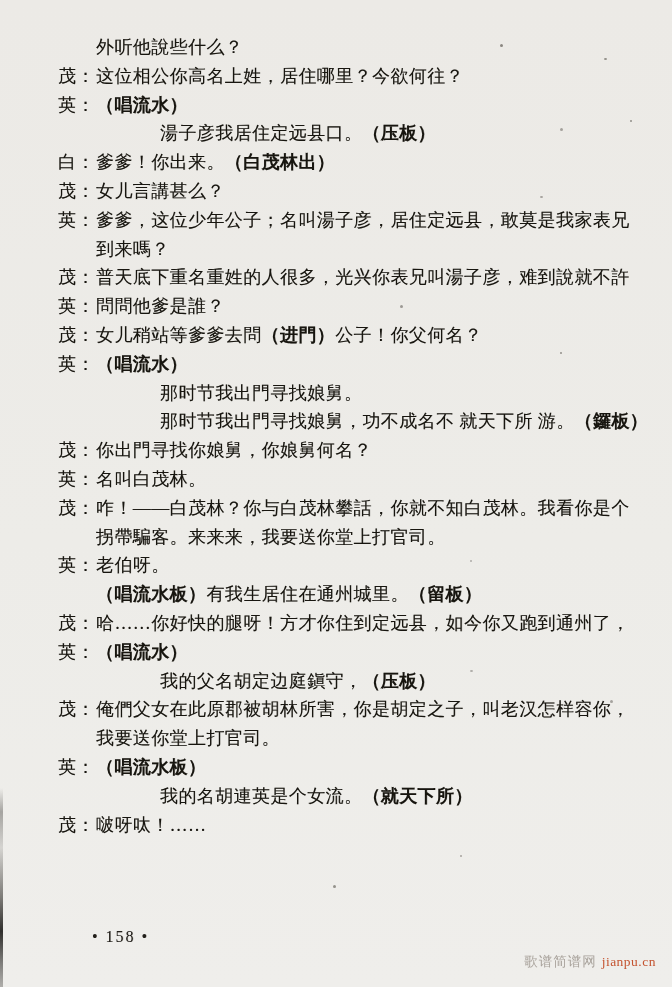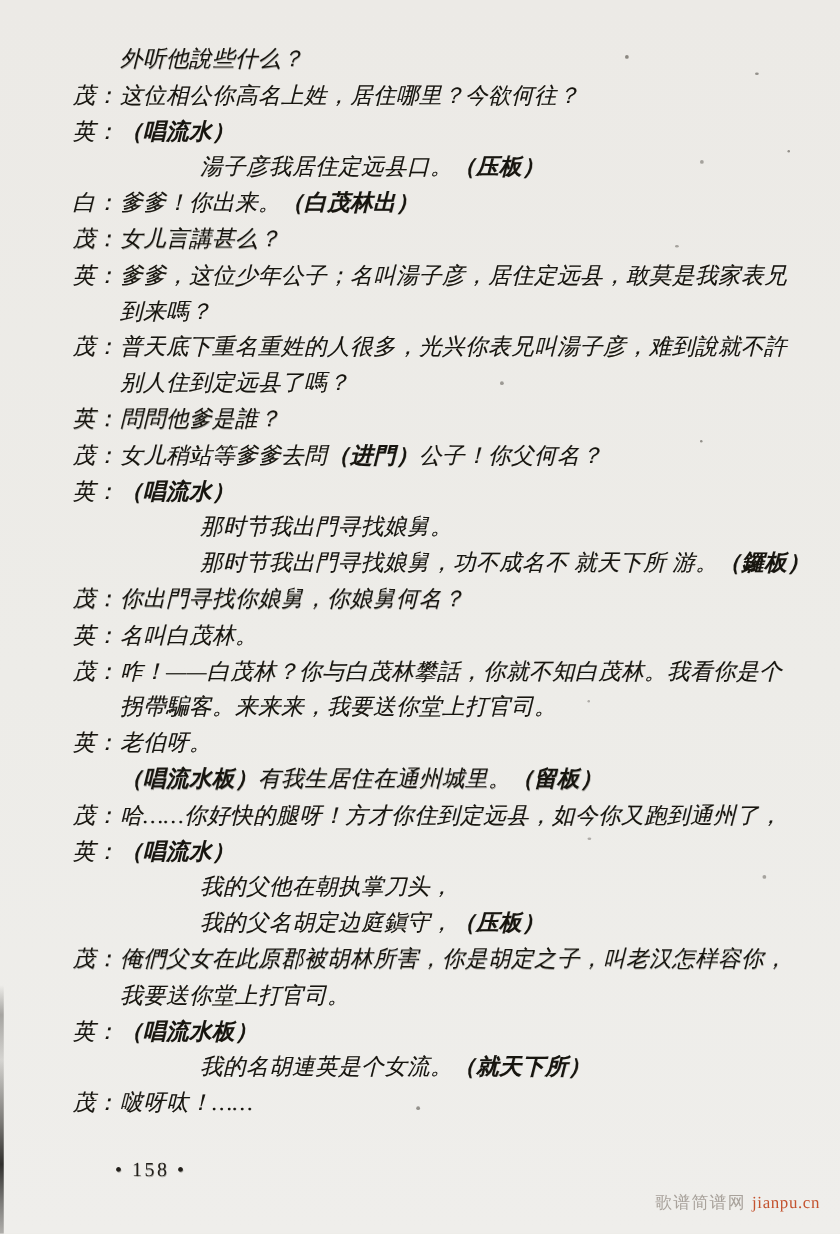--- a/index.html
+++ b/index.html
@@ -10,21 +10,20 @@
   }
   .page{
     position:absolute;inset:0;
     background:linear-gradient(180deg,#eceae6 0%,#edecE8 55%,#efeeeb 100%);
   }
   .content{
     position:absolute;left:0;top:33px;width:552px;box-sizing:border-box;
     padding-left:58px;
     color:#17150f;
     text-shadow:0.3px 0.3px 0 rgba(25,22,18,0.35);
-    font-style:italic;
   }
   .line{
     display:flex;align-items:flex-start;
     height:28.8px;line-height:28.8px;
     font-size:18px;letter-spacing:0.4px;white-space:nowrap;
   }
   .spk{flex:0 0 38px;width:38px;}
   .txt{flex:1 1 auto;}
   .lyric-indent{padding-left:64px;}
   .bold{font-weight:bold;}
@@ -85,24 +84,20 @@
       </div>
       <div class="line">
         <span class="spk"></span>
         <span class="txt"><span class="seg">到来嗎？</span></span>
       </div>
       <div class="line">
         <span class="spk">茂：</span>
         <span class="txt"><span class="seg">普天底下重名重姓的人很多，光兴你表兄叫湯子彦，难到說就不許</span></span>
       </div>
       <div class="line">
-        <span class="spk"></span>
-        <span class="txt"><span class="seg">别人住到定远县了嗎？</span></span>
-      </div>
-      <div class="line">
         <span class="spk">英：</span>
         <span class="txt"><span class="seg">問問他爹是誰？</span></span>
       </div>
       <div class="line">
         <span class="spk">茂：</span>
         <span class="txt"><span class="seg">女儿稍站等爹爹去問</span><span class="seg bold">（进門）</span><span class="seg">公子！你父何名？</span></span>
       </div>
       <div class="line">
         <span class="spk">英：</span>
         <span class="txt"><span class="seg bold">（唱流水）</span></span>
@@ -142,24 +137,20 @@
       <div class="line">
         <span class="spk">茂：</span>
         <span class="txt"><span class="seg">哈……你好快的腿呀！方才你住到定远县，如今你又跑到通州了，</span></span>
       </div>
       <div class="line">
         <span class="spk">英：</span>
         <span class="txt"><span class="seg bold">（唱流水）</span></span>
       </div>
       <div class="line">
         <span class="spk"></span>
-        <span class="txt lyric-indent"><span class="seg">我的父他在朝执掌刀头，</span></span>
-      </div>
-      <div class="line">
-        <span class="spk"></span>
         <span class="txt lyric-indent"><span class="seg">我的父名胡定边庭鎭守，</span><span class="seg bold">（压板）</span></span>
       </div>
       <div class="line">
         <span class="spk">茂：</span>
         <span class="txt"><span class="seg">俺們父女在此原郡被胡林所害，你是胡定之子，叫老汉怎样容你，</span></span>
       </div>
       <div class="line">
         <span class="spk"></span>
         <span class="txt"><span class="seg">我要送你堂上打官司。</span></span>
       </div>

